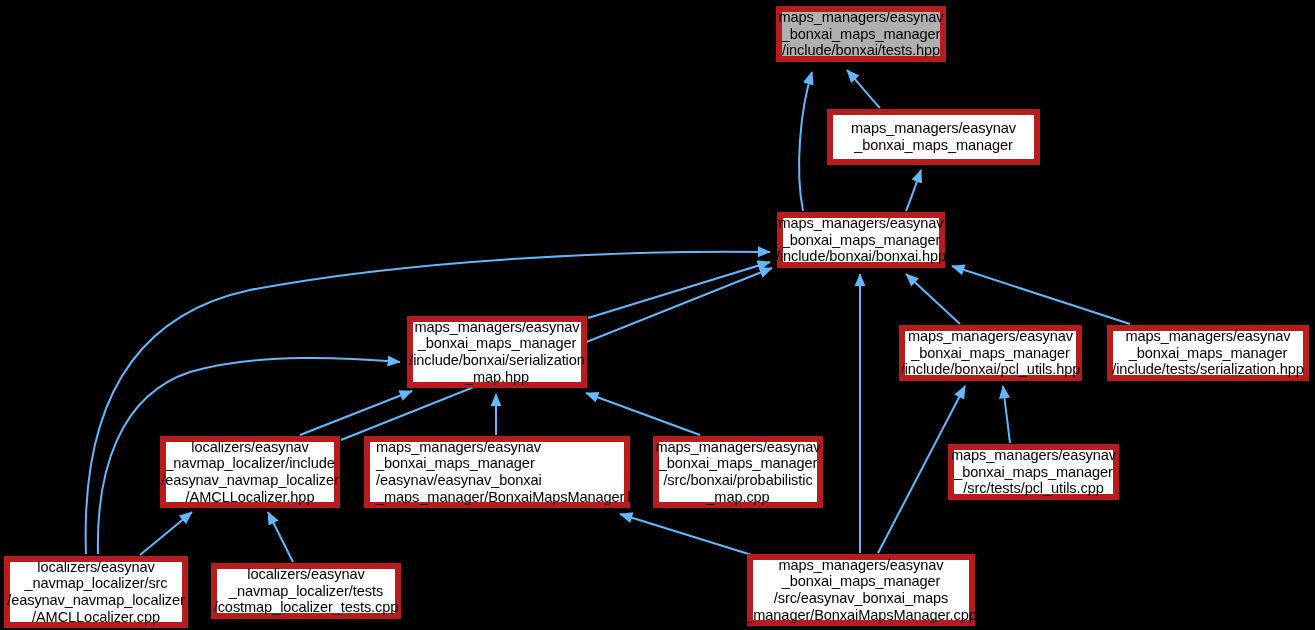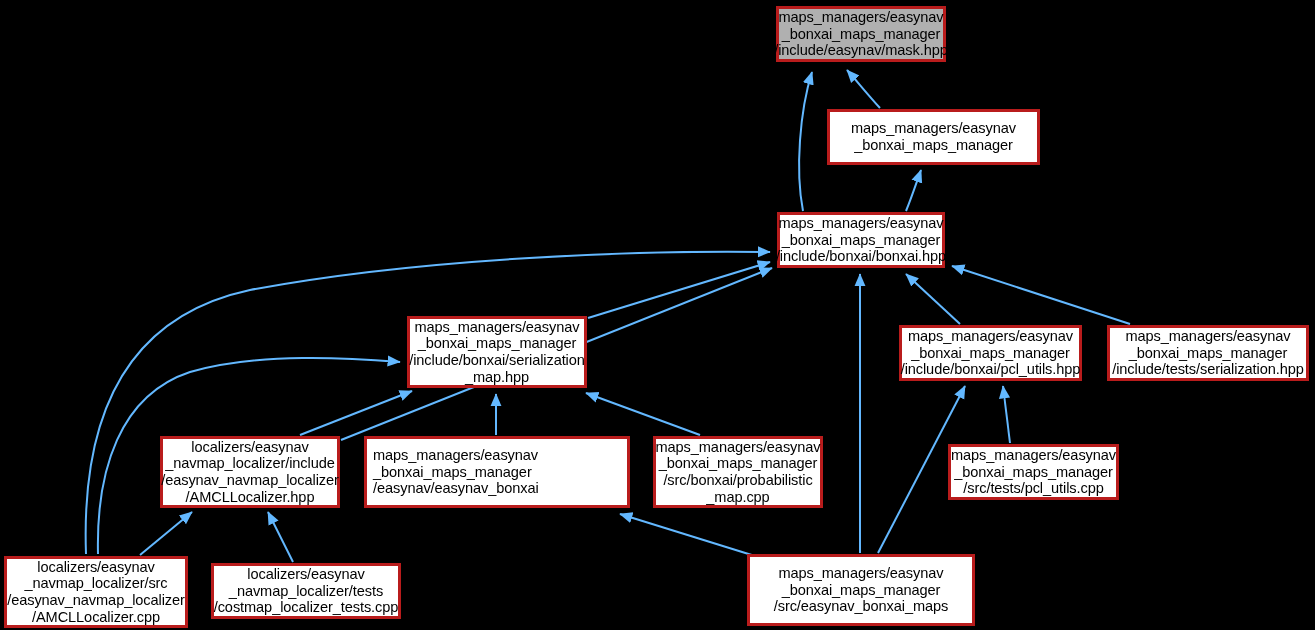--- a/index.html
+++ b/index.html
@@ -19,21 +19,21 @@
     position: absolute;
     left: 0;
     top: 0;
     width: 1315px;
     height: 630px;
     pointer-events: none;
   }
   .node {
     position: absolute;
     box-sizing: border-box;
-    border: 3px solid #b91c1c;
+    border: 6px solid #b91c1c;
     background: #ffffff;
     color: #000000;
     font-size: 14.6px;
     line-height: 16.6px;
     display: flex;
     flex-direction: column;
     justify-content: center;
     align-items: center;
     text-align: center;
     white-space: pre;
@@ -76,27 +76,27 @@
         <path d="M 700 435 L 586 393" fill="none" stroke="#63b8ff" stroke-width="2" marker-end="url(#arrowhead)"></path>
         <path d="M 140 555 L 192 512" fill="none" stroke="#63b8ff" stroke-width="2" marker-end="url(#arrowhead)"></path>
         <path d="M 293 562 L 268 512" fill="none" stroke="#63b8ff" stroke-width="2" marker-end="url(#arrowhead)"></path>
         <path d="M 755 556 L 620 514" fill="none" stroke="#63b8ff" stroke-width="2" marker-end="url(#arrowhead)"></path>
         <path d="M 860 553 L 860 274" fill="none" stroke="#63b8ff" stroke-width="2" marker-end="url(#arrowhead)"></path>
         <path d="M 878 553 L 965 386" fill="none" stroke="#63b8ff" stroke-width="2" marker-end="url(#arrowhead)"></path>
         <path d="M 1010 443 L 1003 386" fill="none" stroke="#63b8ff" stroke-width="2" marker-end="url(#arrowhead)"></path>
       </g>
   </svg>
   <div id="node-layer">
-      <div class="node highlight" style="left: 776px; top: 6px; width: 170px; height: 56px;"><span class="ln">maps_managers/easynav</span><span class="ln">_bonxai_maps_manager</span><span class="ln">/include/easynav/mask.hpp</span></div>
+      <div class="node highlight" style="left: 776px; top: 6px; width: 170px; height: 56px;"><span class="ln">maps_managers/easynav</span><span class="ln">_bonxai_maps_manager</span><span class="ln">/include/bonxai/tests.hpp</span></div>
       <div class="node" style="left: 827px; top: 109px; width: 213px; height: 56px;"><span class="ln">maps_managers/easynav</span><span class="ln">_bonxai_maps_manager</span></div>
       <div class="node" style="left: 777px; top: 212px; width: 168px; height: 56px;"><span class="ln">maps_managers/easynav</span><span class="ln">_bonxai_maps_manager</span><span class="ln">/include/bonxai/bonxai.hpp</span></div>
       <div class="node" style="left: 407px; top: 316px; width: 180px; height: 72px;"><span class="ln">maps_managers/easynav</span><span class="ln">_bonxai_maps_manager</span><span class="ln">/include/bonxai/serialization</span><span class="ln">_map.hpp</span></div>
       <div class="node" style="left: 899px; top: 325px; width: 183px; height: 56px;"><span class="ln">maps_managers/easynav</span><span class="ln">_bonxai_maps_manager</span><span class="ln">/include/bonxai/pcl_utils.hpp</span></div>
       <div class="node" style="left: 1107px; top: 325px; width: 202px; height: 56px;"><span class="ln">maps_managers/easynav</span><span class="ln">_bonxai_maps_manager</span><span class="ln">/include/tests/serialization.hpp</span></div>
       <div class="node" style="left: 160px; top: 436px; width: 180px; height: 72px;"><span class="ln">localizers/easynav</span><span class="ln">_navmap_localizer/include</span><span class="ln">/easynav_navmap_localizer</span><span class="ln">/AMCLLocalizer.hpp</span></div>
-      <div class="node leftalign" style="left: 364px; top: 436px; width: 266px; height: 72px;"><span class="ln">maps_managers/easynav</span><span class="ln">_bonxai_maps_manager</span><span class="ln">/easynav/easynav_bonxai</span></div>
+      <div class="node leftalign" style="left: 364px; top: 436px; width: 266px; height: 72px;"><span class="ln">maps_managers/easynav</span><span class="ln">_bonxai_maps_manager</span><span class="ln">/easynav/easynav_bonxai</span><span class="ln">_maps_manager/BonxaiMapsManager.hpp</span></div>
       <div class="node" style="left: 653px; top: 436px; width: 170px; height: 72px;"><span class="ln">maps_managers/easynav</span><span class="ln">_bonxai_maps_manager</span><span class="ln">/src/bonxai/probabilistic</span><span class="ln">_map.cpp</span></div>
       <div class="node" style="left: 948px; top: 444px; width: 171px; height: 56px;"><span class="ln">maps_managers/easynav</span><span class="ln">_bonxai_maps_manager</span><span class="ln">/src/tests/pcl_utils.cpp</span></div>
       <div class="node" style="left: 4px; top: 556px; width: 184px; height: 72px;"><span class="ln">localizers/easynav</span><span class="ln">_navmap_localizer/src</span><span class="ln">/easynav_navmap_localizer</span><span class="ln">/AMCLLocalizer.cpp</span></div>
       <div class="node" style="left: 211px; top: 563px; width: 190px; height: 56px;"><span class="ln">localizers/easynav</span><span class="ln">_navmap_localizer/tests</span><span class="ln">/costmap_localizer_tests.cpp</span></div>
-      <div class="node" style="left: 747px; top: 554px; width: 228px; height: 72px;"><span class="ln">maps_managers/easynav</span><span class="ln">_bonxai_maps_manager</span><span class="ln">/src/easynav_bonxai_maps</span></div>
+      <div class="node" style="left: 747px; top: 554px; width: 228px; height: 72px;"><span class="ln">maps_managers/easynav</span><span class="ln">_bonxai_maps_manager</span><span class="ln">/src/easynav_bonxai_maps</span><span class="ln">_manager/BonxaiMapsManager.cpp</span></div>
     </div>
 </div>
 
 </body></html>

